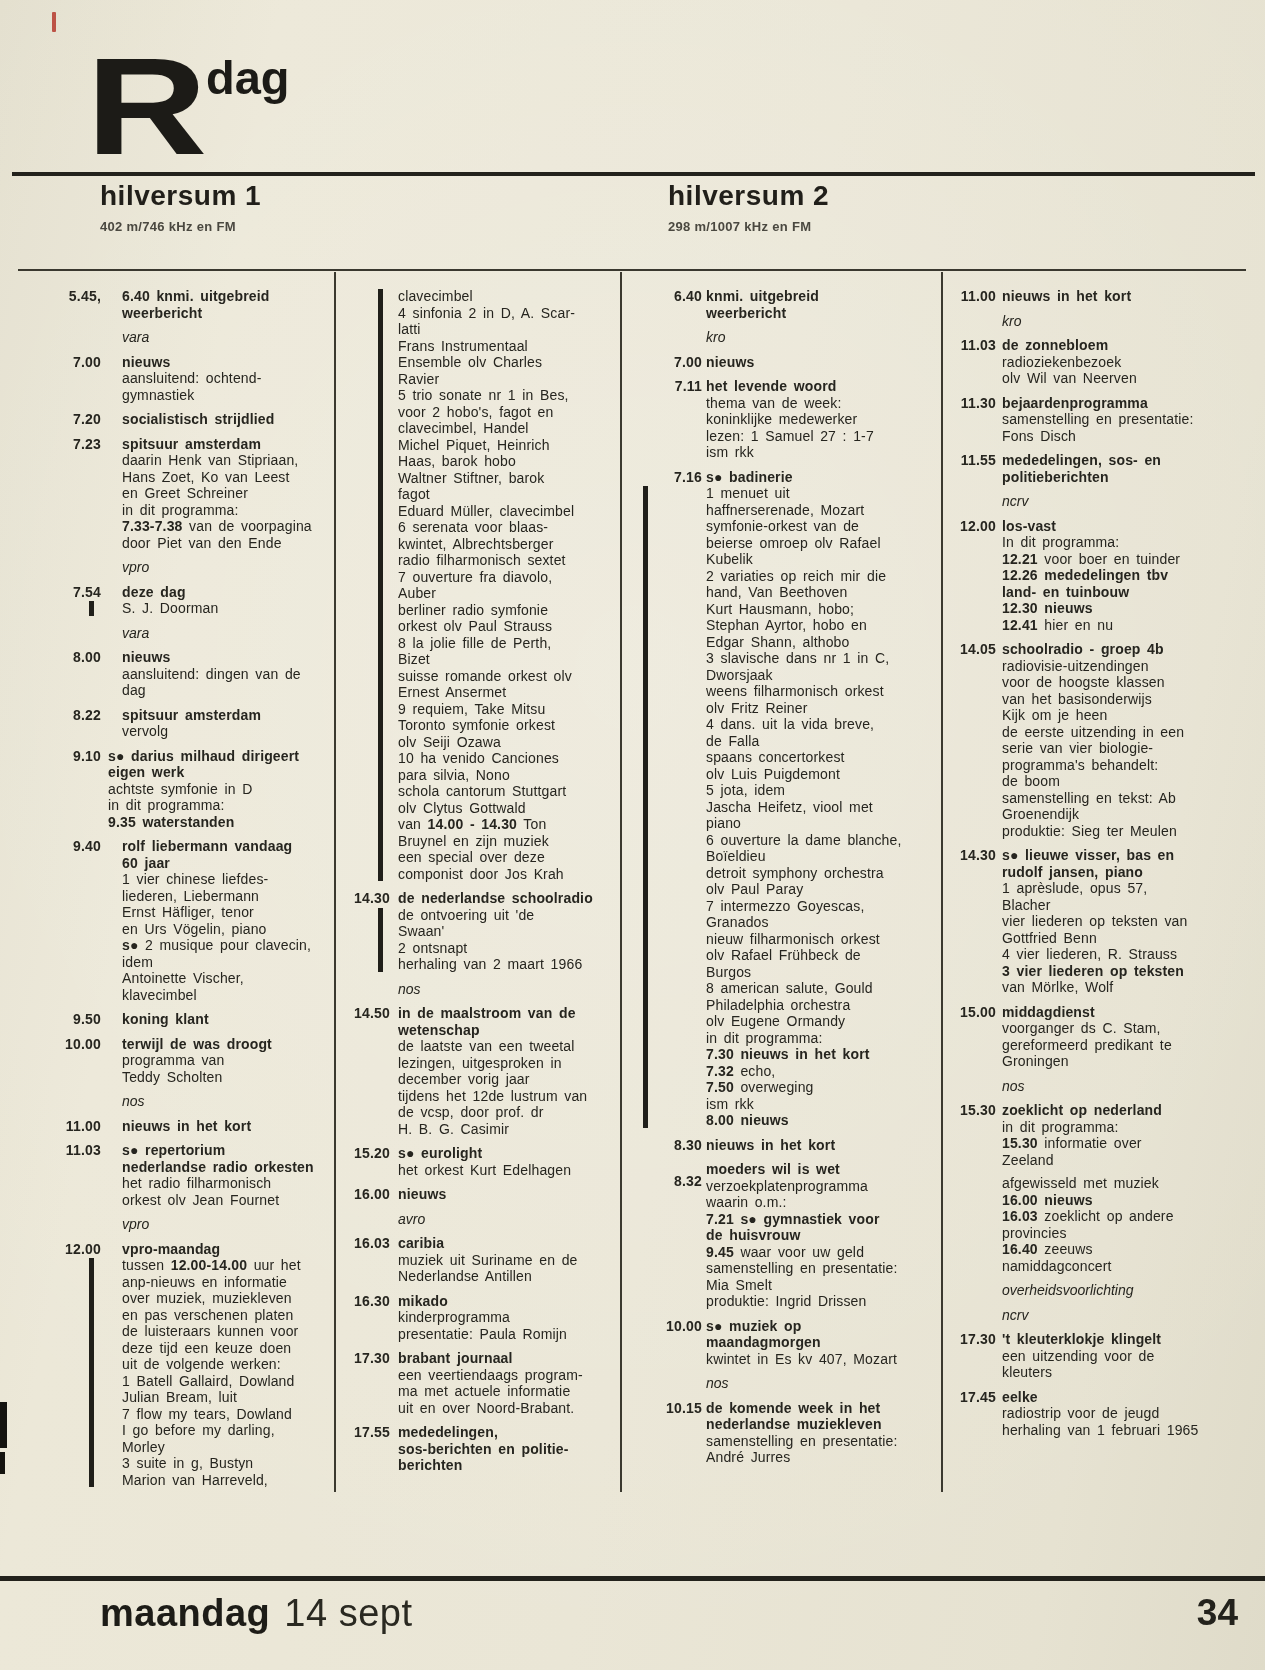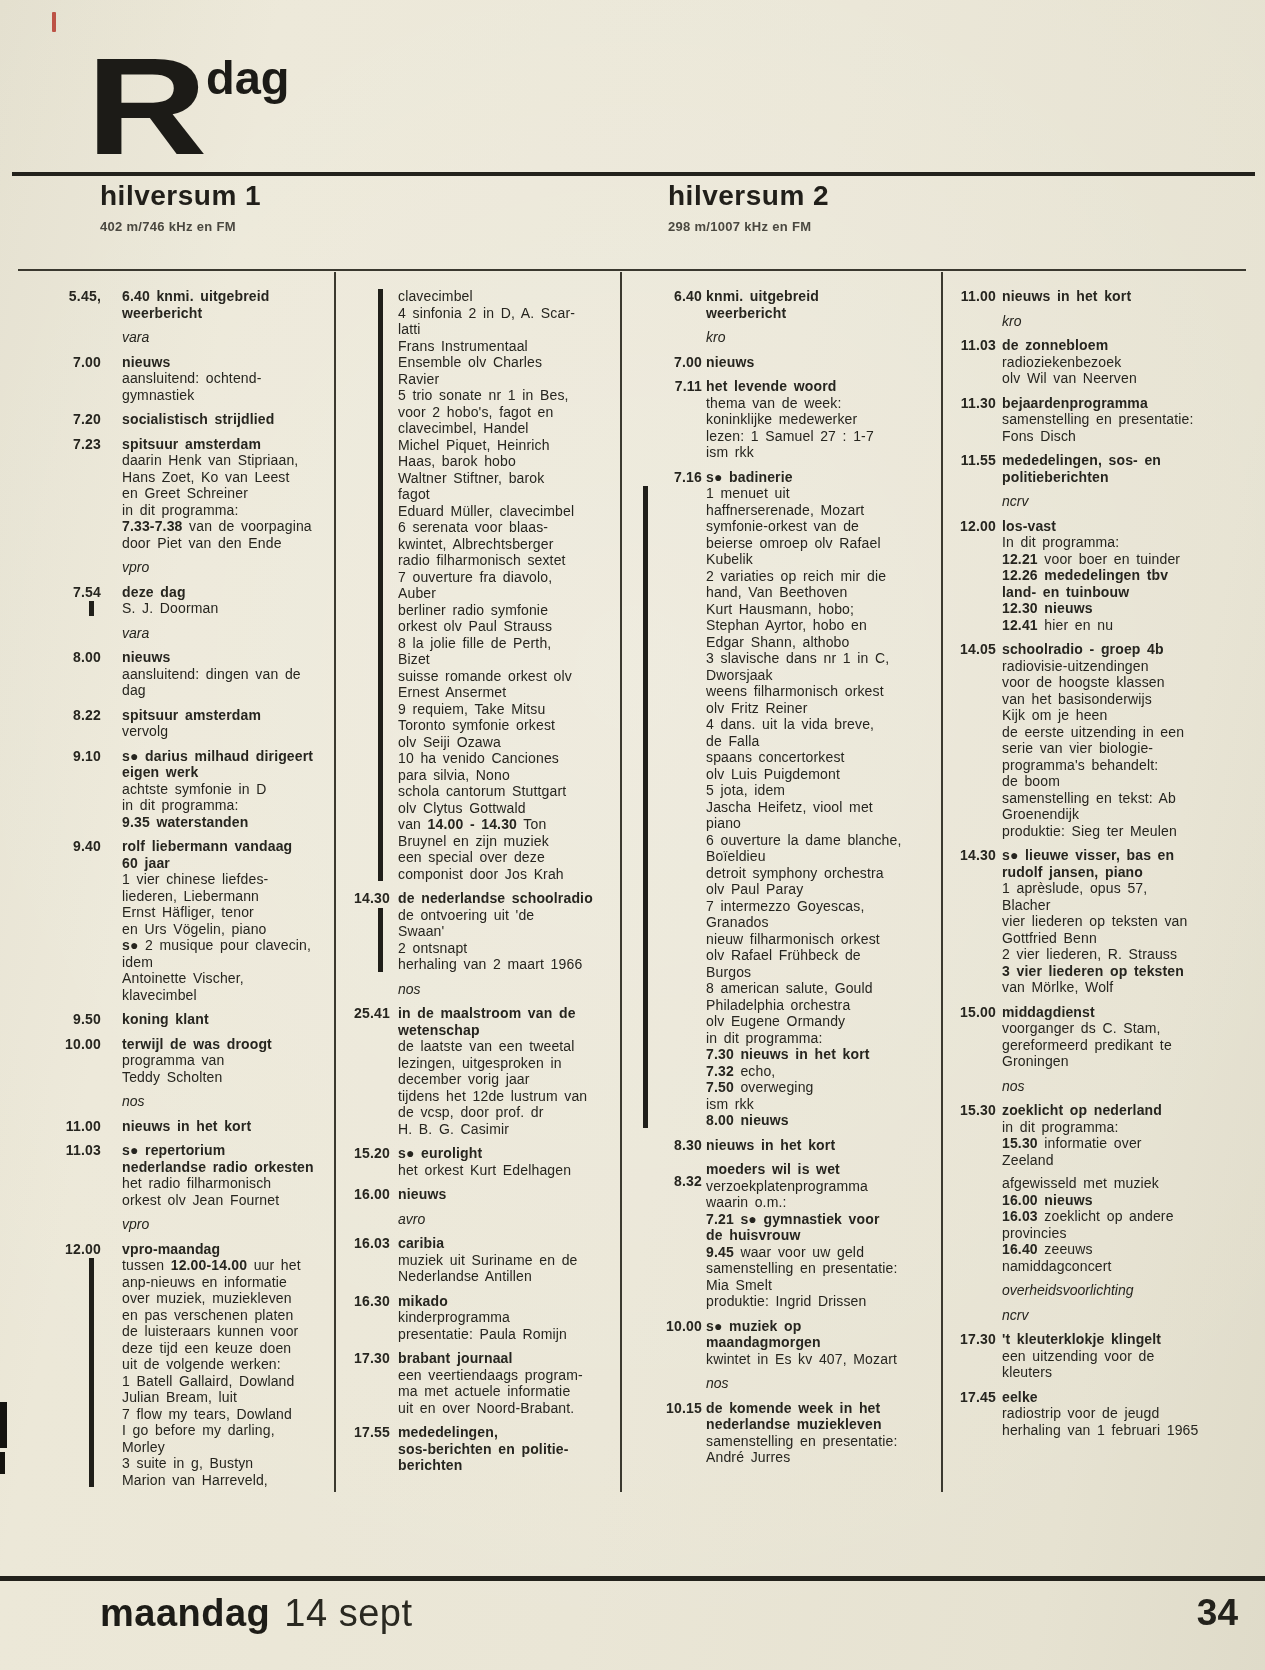--- a/index.html
+++ b/index.html
@@ -127,21 +127,21 @@
       <div class="entry">
         <div class="time" style="width: 44px; margin-right: 21px;">8.22</div>
         <div class="body">
           <div class="tl"><span>spitsuur amsterdam</span></div>
           <div class="lines">
             <div class="line"><span>vervolg</span></div>
           </div>
         </div>
       </div>
       <div class="entry">
-        <div class="time" style="width: 44px; margin-right: 21px;">9.10</div>
+        <div class="time" style="width: 44px; margin-right: 7px;">9.10</div>
         <div class="body">
           <div class="tl"><span>s● darius milhaud dirigeert</span></div>
           <div class="tl"><span>eigen werk</span></div>
           <div class="lines">
             <div class="line"><span>achtste symfonie in D</span></div>
             <div class="line"><span>in dit programma:</span></div>
             <div class="line"><span class="b">9.35 waterstanden</span></div>
           </div>
         </div>
       </div>
@@ -276,21 +276,21 @@
             <div class="line"><span>de ontvoering uit 'de</span></div>
             <div class="line"><span>Swaan'</span></div>
             <div class="line"><span>2 ontsnapt</span></div>
             <div class="line"><span>herhaling van 2 maart 1966</span></div>
             <div class="bar" style="left: -20px;"></div>
           </div>
         </div>
       </div>
       <div class="net" style="margin-left: 53px;">nos</div>
       <div class="entry">
-        <div class="time" style="width: 45px; margin-right: 8px;">25.41</div>
+        <div class="time" style="width: 45px; margin-right: 8px;">14.50</div>
         <div class="body">
           <div class="tl"><span>in de maalstroom van de</span></div>
           <div class="tl"><span>wetenschap</span></div>
           <div class="lines">
             <div class="line"><span>de laatste van een tweetal</span></div>
             <div class="line"><span>lezingen, uitgesproken in</span></div>
             <div class="line"><span>december vorig jaar</span></div>
             <div class="line"><span>tijdens het 12de lustrum van</span></div>
             <div class="line"><span>de vcsp, door prof. dr</span></div>
             <div class="line"><span>H. B. G. Casimir</span></div>
@@ -552,21 +552,21 @@
       <div class="entry">
         <div class="time" style="width: 46px; margin-right: 6px;">14.30</div>
         <div class="body">
           <div class="tl"><span>s● lieuwe visser, bas en</span></div>
           <div class="tl"><span>rudolf jansen, piano</span></div>
           <div class="lines">
             <div class="line"><span>1 aprèslude, opus 57,</span></div>
             <div class="line"><span>Blacher</span></div>
             <div class="line"><span>vier liederen op teksten van</span></div>
             <div class="line"><span>Gottfried Benn</span></div>
-            <div class="line"><span>2 vier liederen, R. Strauss</span></div>
+            <div class="line"><span>4 vier liederen, R. Strauss</span></div>
             <div class="line"><span class="b">3 vier liederen op teksten</span></div>
             <div class="line"><span>van Mörlke, Wolf</span></div>
           </div>
         </div>
       </div>
       <div class="entry">
         <div class="time" style="width: 46px; margin-right: 6px;">15.00</div>
         <div class="body">
           <div class="tl"><span>middagdienst</span></div>
           <div class="lines">

